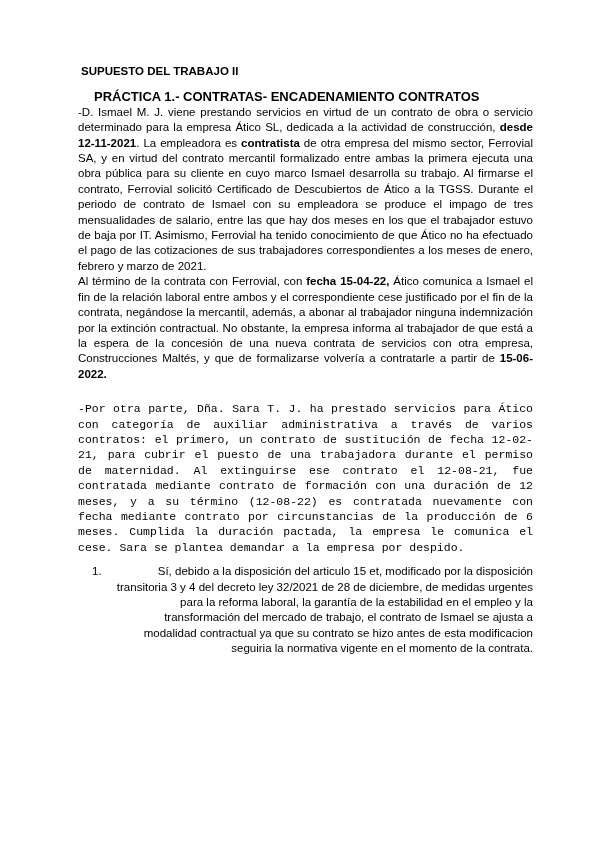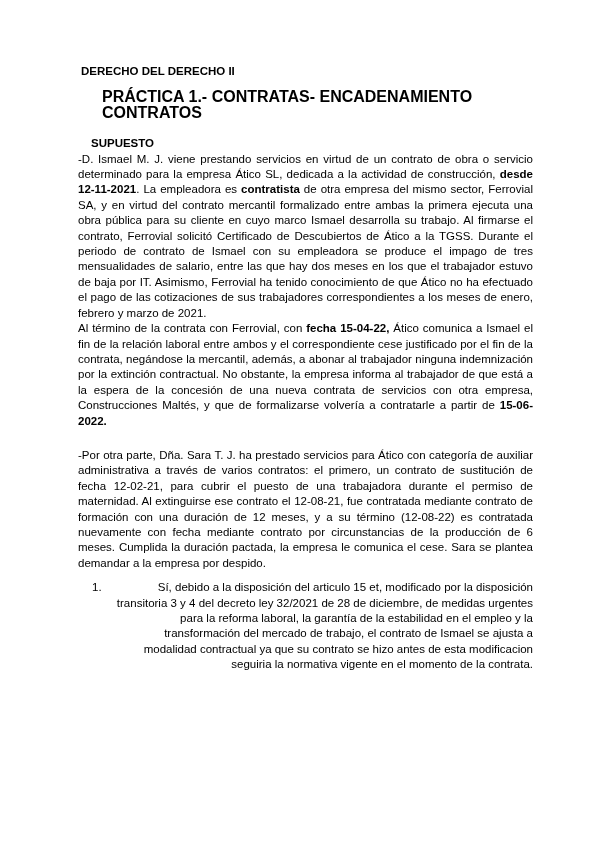--- a/index.html
+++ b/index.html
@@ -20,39 +20,40 @@
     padding: 64px 67px 0 78px;
     overflow: hidden;
   }
   .title-course {
     font-weight: bold;
     font-size: 11.5px;
     margin: 0 0 0 3px;
   }
   .title-practice {
     font-weight: bold;
-    font-size: 16px;
-    margin: 10px 0 0 8px;
+    font-size: 13px;
+    margin: 10px 0 0 0;
     padding-left: 16px;
   }
   .section-heading {
     font-weight: bold;
     font-size: 11.5px;
     margin: 16px 0 0 13px;
   }
   .supuesto-body p {
     margin: 0;
     text-align: justify;
     text-justify: inter-word;
   }
   .supuesto-body p.first {
     margin-top: 0;
   }
   .supuesto-body p.spaced {
     margin-top: 19px;
+    font-family: Liberation Mono, monospace;
   }
   .bold { font-weight: bold; }
   .question {
     position: relative;
     margin: 9px 0 0 0;
     padding-left: 29px;
     text-align: justify;
     text-justify: inter-word;
   }
   .q-num {
@@ -64,26 +65,25 @@
     margin: 8px 0 0 35px;
     width: 420px;
     text-align: right;
   }
 </style>
 </head>
 <body>
 
 <div class="page">
 
-  <p class="title-course">DERECHO DEL DERECHO II</p>
+  <p class="title-course">SUPUESTO DEL TRABAJO II</p>
 
   <p class="title-practice">PRÁCTICA 1.- CONTRATAS- ENCADENAMIENTO CONTRATOS</p>
 
   <section>
-    <p class="section-heading">SUPUESTO</p>
 
     <div class="supuesto-body">
       <p class="first"><span>-D. Ismael M. J. viene prestando servicios en virtud de un contrato de obra o servicio determinado para la empresa Ático SL, dedicada a la actividad de construcción, </span><span class="bold">desde 12-11-2021</span><span>. La empleadora es </span><span class="bold">contratista</span><span> de otra empresa del mismo sector, Ferrovial SA, y en virtud del contrato mercantil formalizado entre ambas la primera ejecuta una obra pública para su cliente en cuyo marco Ismael desarrolla su trabajo. Al firmarse el contrato, Ferrovial solicitó Certificado de Descubiertos de Ático a la TGSS. Durante el periodo de contrato de Ismael con su empleadora se produce el impago de tres mensualidades de salario, entre las que hay dos meses en los que el trabajador estuvo de baja por IT. Asimismo, Ferrovial ha tenido conocimiento de que Ático no ha efectuado el pago de las cotizaciones de sus trabajadores correspondientes a los meses de enero, febrero y marzo de 2021.</span></p>
       <p><span>Al término de la contrata con Ferrovial, con </span><span class="bold">fecha 15-04-22,</span><span> Ático comunica a Ismael el fin de la relación laboral entre ambos y el correspondiente cese justificado por el fin de la contrata, negándose la mercantil, además, a abonar al trabajador ninguna indemnización por la extinción contractual. No obstante, la empresa informa al trabajador de que está a la espera de la concesión de una nueva contrata de servicios con otra empresa, Construcciones Maltés, y que de formalizarse volvería a contratarle a partir de </span><span class="bold">15-06-2022.</span></p>
       <p class="spaced"><span>-Por otra parte, Dña. Sara T. J. ha prestado servicios para Ático con categoría de auxiliar administrativa a través de varios contratos: el primero, un contrato de sustitución de fecha 12-02-21, para cubrir el puesto de una trabajadora durante el permiso de maternidad. Al extinguirse ese contrato el 12-08-21, fue contratada mediante contrato de formación con una duración de 12 meses, y a su término (12-08-22) es contratada nuevamente con fecha mediante contrato por circunstancias de la producción de 6 meses. Cumplida la duración pactada, la empresa le comunica el cese. Sara se plantea demandar a la empresa por despido.</span></p>
     </div>
   </section>
 
   <section>
 

